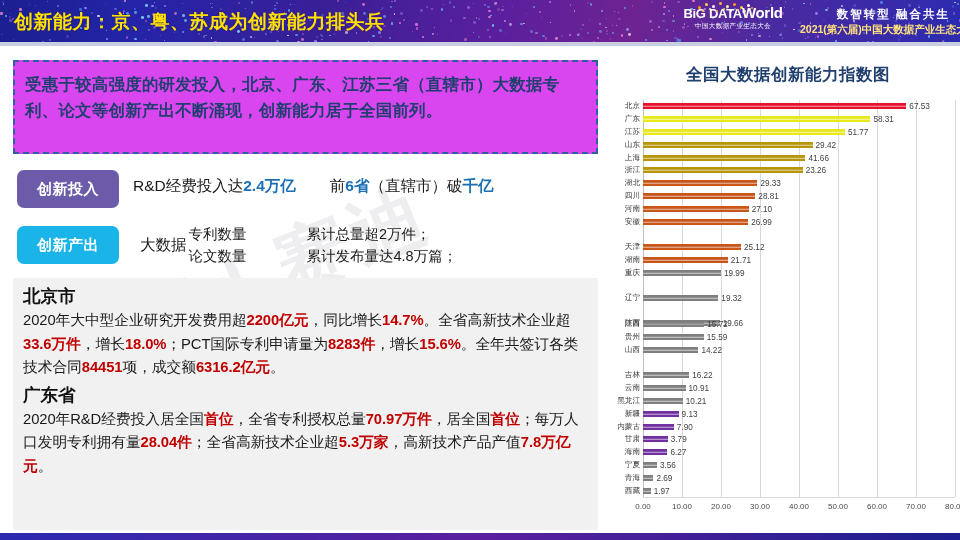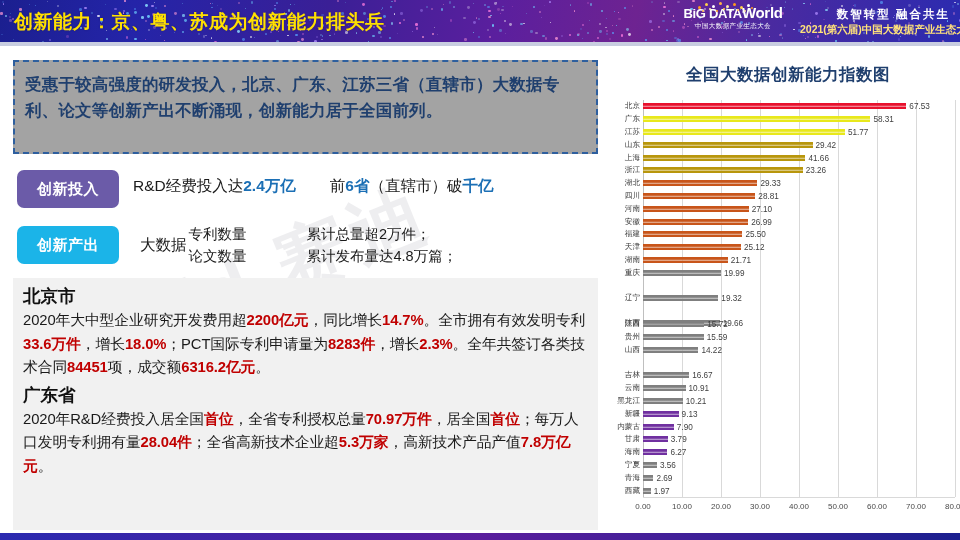--- a/index.html
+++ b/index.html
@@ -39,21 +39,21 @@
   .brand-logo .bd-bubbles i { position: absolute; border-radius: 50%; display: block; }
   .slogan { position: absolute; left: 800px; top: 7px; width: 150px; text-align: right; }
   .slogan .l1 { font-size: 11.5px; font-weight: bold; color: #ffffff; letter-spacing: 2px; line-height: 15px; white-space: nowrap; }
   .slogan .l2 { font-size: 10.5px; font-weight: bold; color: #FFE27A; letter-spacing: 0px; line-height: 14px; white-space: nowrap; }
 
   
   .left-col { position: absolute; left: 0; top: 46px; width: 614px; height: 494px; background: #ffffff; }
 
   .callout {
     position: absolute; left: 13px; top: 14px; width: 585px; height: 94px;
-    border: 2px dashed #2e5f9e; background: #a3a3a3;
+    border: 2px dashed #2e5f9e; background: #d946ef;
   }
   .callout p {
     padding: 9px 9px 0 10px;
     font-size: 16.5px; font-weight: bold; color: #1F3F6E;
     line-height: 26px; letter-spacing: .2px;
   }
   .tag {
     width: 102px; height: 38px; border-radius: 7px;
     display: flex; align-items: center; justify-content: center;
     color: #fff; font-size: 15px; font-weight: bold; letter-spacing: .5px;
@@ -615,21 +615,21 @@
       </div>
       <div class="col3">
         <div>累计总量超2万件；</div>
         <div>累计发布量达4.8万篇；</div>
       </div>
     </div>
 
     <div class="detail-box">
       <div class="detail-sec">
         <div class="city">北京市</div>
-        <div class="body"><span>2020年大中型企业研究开发费用超</span><b>2200亿元</b><span>，同比增长</span><b>14.7%</b><span>。全市拥有有效发明专利</span><b>33.6万件</b><span>，增长</span><b>18.0%</b><span>；PCT国际专利申请量为</span><b>8283件</b><span>，增长</span><b>2.3%</b><span>。全年共签订各类技术合同</span><b>84451</b><span>项，成交额</span><b>6316.2亿元</b><span>。</span></div>
+        <div class="body"><span>2020年大中型企业研究开发费用超</span><b>2200亿元</b><span>，同比增长</span><b>14.7%</b><span>。全省高新技术企业超</span><b>33.6万件</b><span>，增长</span><b>18.0%</b><span>；PCT国际专利申请量为</span><b>8283件</b><span>，增长</span><b>15.6%</b><span>。全年共签订各类技术合同</span><b>84451</b><span>项，成交额</span><b>6316.2亿元</b><span>。</span></div>
       </div>
       <div class="detail-sec second">
         <div class="city">广东省</div>
         <div class="body"><span>2020年R&amp;D经费投入居全国</span><b>首位</b><span>，全省专利授权总量</span><b>70.97万件</b><span>，居全国</span><b>首位</b><span>；每万人口发明专利拥有量</span><b>28.04件</b><span>；全省高新技术企业超</span><b>5.3万家</b><span>，高新技术产品产值</span><b>7.8万亿元</b><span>。</span></div>
       </div>
     </div>
   </div>
 
   <div class="right-col">
     <div class="chart-title">全国大数据创新能力指数图</div>
@@ -690,25 +690,20 @@
             <div class="row" style="top: 102.452px; height: 12.8065px;">
               <span class="lbl">河南</span>
               <span class="bar" style="width: 105.69px; background: linear-gradient(rgb(200, 85, 26) 0%, rgb(200, 85, 26) 40%, rgba(255, 255, 255, 0.55) 52%, rgb(200, 85, 26) 64%, rgb(200, 85, 26) 100%);"></span>
               <span class="val" style="left: 105.69px;">27.10</span>
             </div>
             <div class="row" style="top: 115.258px; height: 12.8065px;">
               <span class="lbl">安徽</span>
               <span class="bar" style="width: 105.261px; background: linear-gradient(rgb(200, 85, 26) 0%, rgb(200, 85, 26) 40%, rgba(255, 255, 255, 0.55) 52%, rgb(200, 85, 26) 64%, rgb(200, 85, 26) 100%);"></span>
               <span class="val" style="left: 105.261px;">26.99</span>
             </div>
-            <div class="row" style="top: 128.065px; height: 12.8065px;">
-              <span class="lbl">福建</span>
-              <span class="bar" style="width: 99.45px; background: linear-gradient(rgb(200, 85, 26) 0%, rgb(200, 85, 26) 40%, rgba(255, 255, 255, 0.55) 52%, rgb(200, 85, 26) 64%, rgb(200, 85, 26) 100%);"></span>
-              <span class="val" style="left: 99.45px;">25.50</span>
-            </div>
             <div class="row" style="top: 140.871px; height: 12.8065px;">
               <span class="lbl">天津</span>
               <span class="bar" style="width: 97.968px; background: linear-gradient(rgb(200, 85, 26) 0%, rgb(200, 85, 26) 40%, rgba(255, 255, 255, 0.55) 52%, rgb(200, 85, 26) 64%, rgb(200, 85, 26) 100%);"></span>
               <span class="val" style="left: 97.968px;">25.12</span>
             </div>
             <div class="row" style="top: 153.677px; height: 12.8065px;">
               <span class="lbl">湖南</span>
               <span class="bar" style="width: 84.669px; background: linear-gradient(rgb(200, 85, 26) 0%, rgb(200, 85, 26) 40%, rgba(255, 255, 255, 0.55) 52%, rgb(200, 85, 26) 64%, rgb(200, 85, 26) 100%);"></span>
               <span class="val" style="left: 84.669px;">21.71</span>
             </div>
@@ -738,21 +733,21 @@
               <span class="val" style="left: 60.801px;">15.59</span>
             </div>
             <div class="row" style="top: 243.323px; height: 12.8065px;">
               <span class="lbl">山西</span>
               <span class="bar" style="width: 55.458px; background: linear-gradient(rgb(127, 127, 127) 0%, rgb(127, 127, 127) 40%, rgba(255, 255, 255, 0.55) 52%, rgb(127, 127, 127) 64%, rgb(127, 127, 127) 100%);"></span>
               <span class="val" style="left: 55.458px;">14.22</span>
             </div>
             <div class="row" style="top: 268.935px; height: 12.8065px;">
               <span class="lbl">吉林</span>
               <span class="bar" style="width: 46.176px; background: linear-gradient(rgb(127, 127, 127) 0%, rgb(127, 127, 127) 40%, rgba(255, 255, 255, 0.55) 52%, rgb(127, 127, 127) 64%, rgb(127, 127, 127) 100%);"></span>
-              <span class="val" style="left: 46.176px;">16.67</span>
+              <span class="val" style="left: 46.176px;">16.22</span>
             </div>
             <div class="row" style="top: 281.742px; height: 12.8065px;">
               <span class="lbl">云南</span>
               <span class="bar" style="width: 42.549px; background: linear-gradient(rgb(127, 127, 127) 0%, rgb(127, 127, 127) 40%, rgba(255, 255, 255, 0.55) 52%, rgb(127, 127, 127) 64%, rgb(127, 127, 127) 100%);"></span>
               <span class="val" style="left: 42.549px;">10.91</span>
             </div>
             <div class="row" style="top: 294.548px; height: 12.8065px;">
               <span class="lbl">黑龙江</span>
               <span class="bar" style="width: 39.819px; background: linear-gradient(rgb(127, 127, 127) 0%, rgb(127, 127, 127) 40%, rgba(255, 255, 255, 0.55) 52%, rgb(127, 127, 127) 64%, rgb(127, 127, 127) 100%);"></span>
               <span class="val" style="left: 39.819px;">10.21</span>

